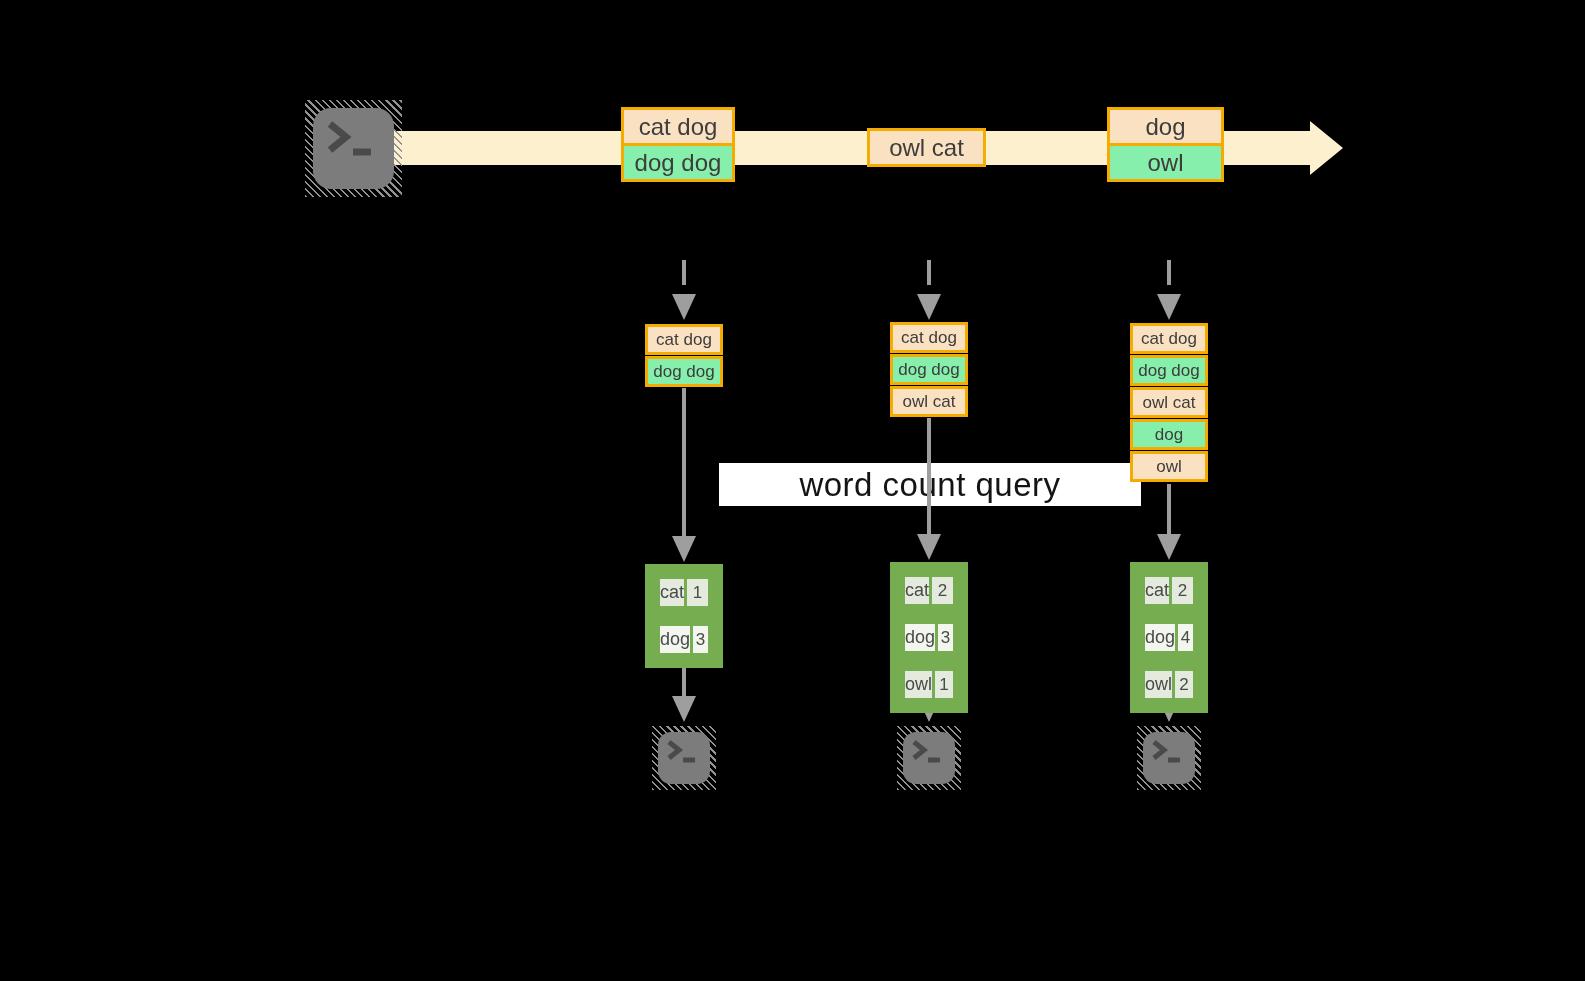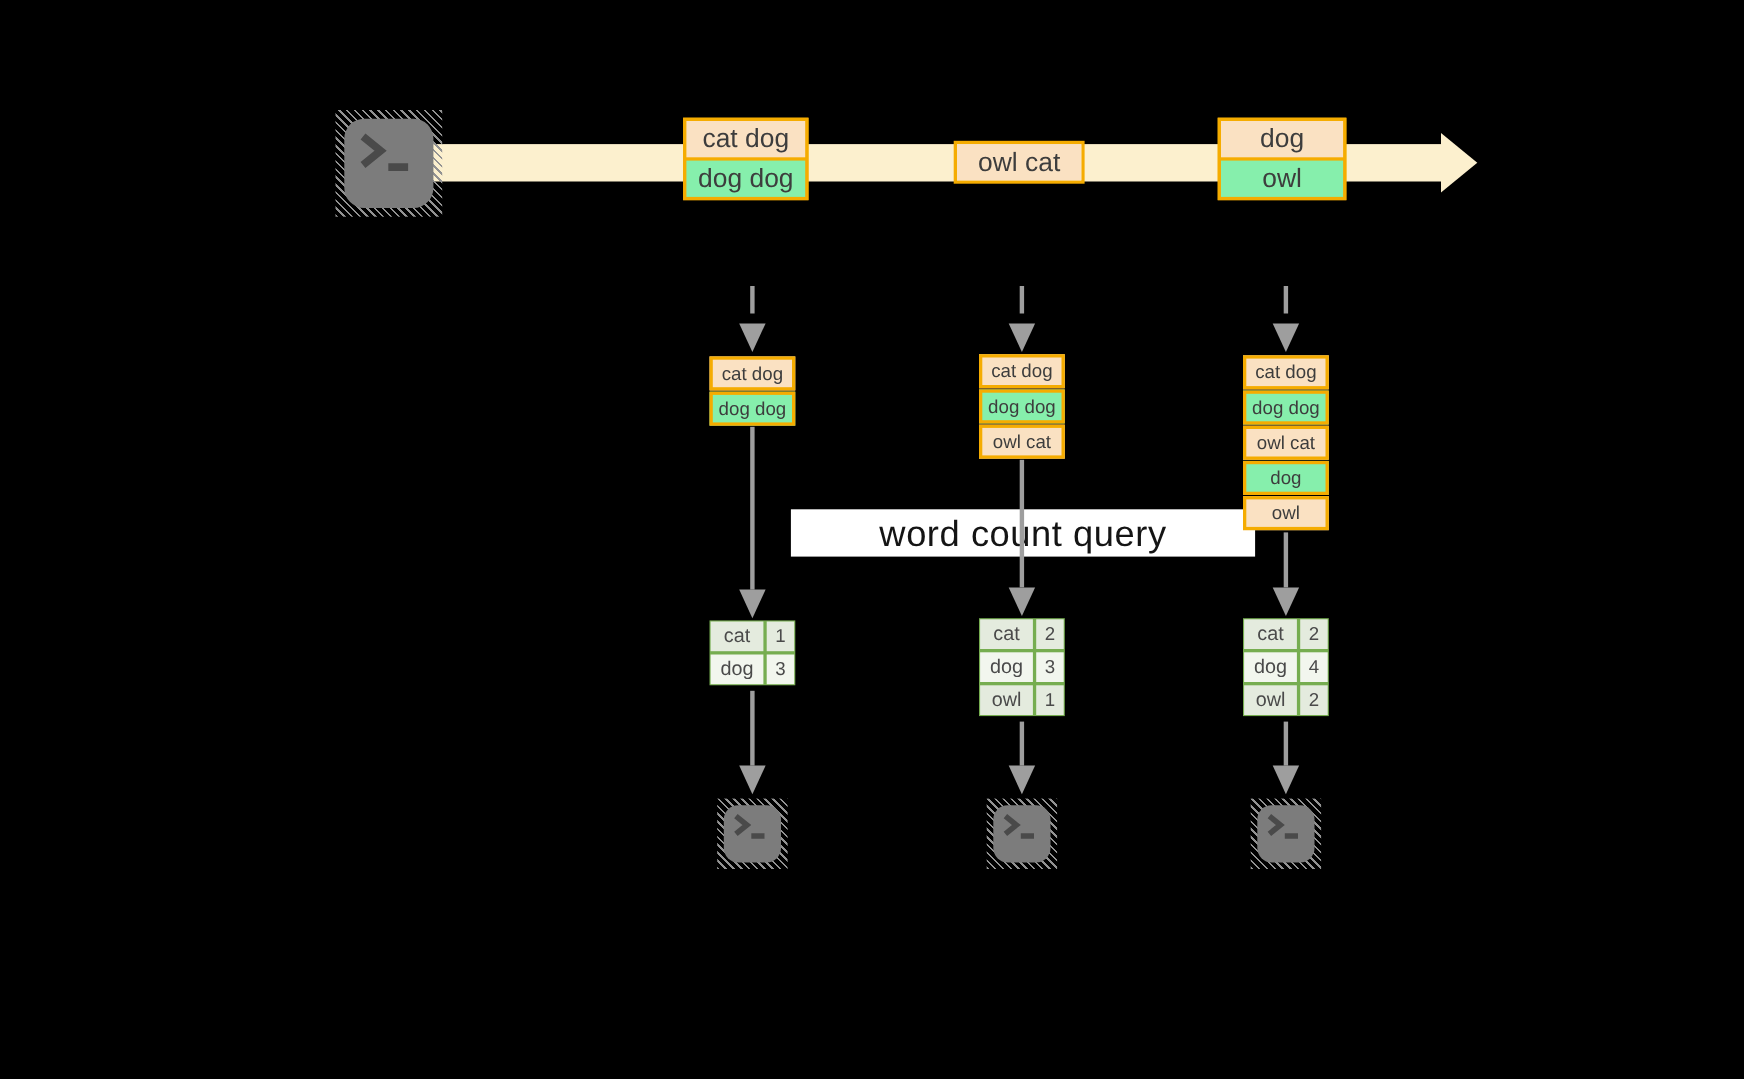--- a/index.html
+++ b/index.html
@@ -45,22 +45,22 @@
     display:flex;align-items:center;justify-content:center;font-size:17px;color:#3d3d3d;
   }
   
   .banner{
     position:absolute;left:695px;top:463px;width:422px;height:43px;background:#ffffff;z-index:4;
     display:flex;align-items:center;justify-content:center;
     font-size:33px;font-weight:300;color:#141414;letter-spacing:0.5px;
   }
   
   .gtable{
-    position:absolute;width:78px;box-sizing:border-box;background:#76ad50;padding:1px;z-index:6;
-    display:flex;flex-direction:column;gap:3px;
+    position:absolute;width:78px;box-sizing:border-box;background:#76ad50;padding:15px;z-index:6;
+    display:flex;flex-direction:column;gap:20px;
   }
   .trow{display:flex;gap:3px;height:27px;}
   .tword{flex:1;display:flex;align-items:center;justify-content:center;font-size:18px;color:#4a4a4a;}
   .tcount{width:25px;display:flex;align-items:center;justify-content:center;font-size:17px;color:#4a4a4a;}
   .filla{background:#e4ebde;}
   .fillb{background:#f2f6ee;}
 </style>
 </head>
 <body>
 

